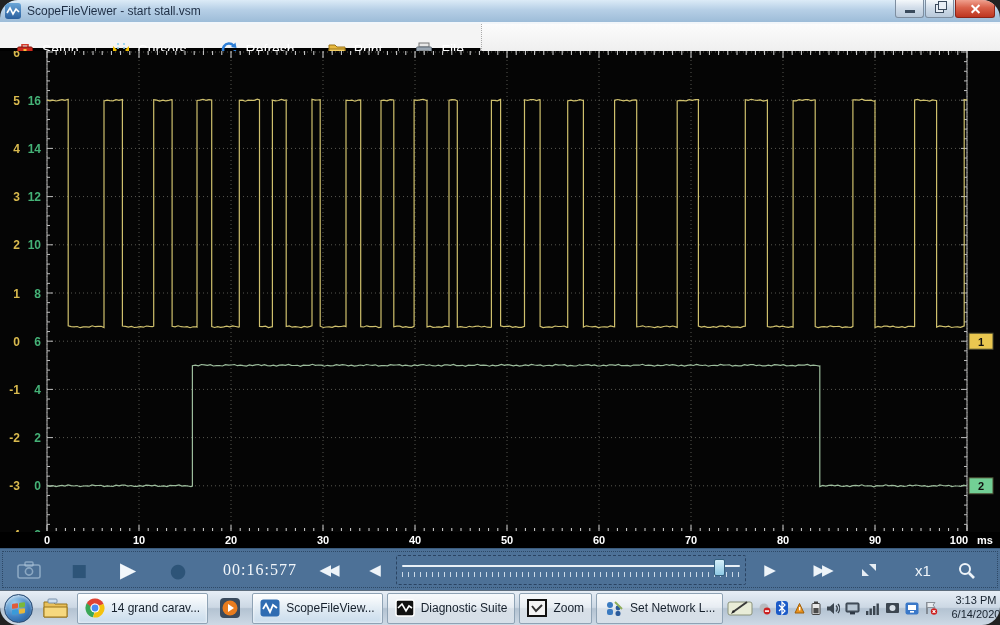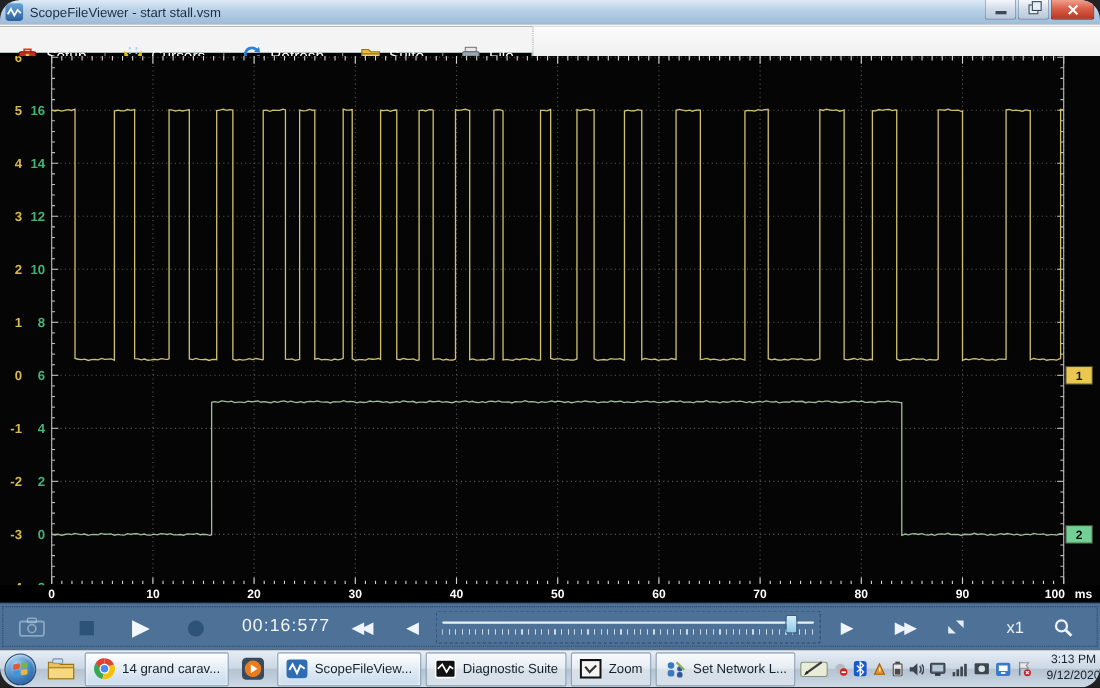--- a/index.html
+++ b/index.html
@@ -21,21 +21,21 @@
   .win-btn.close{width:40px;background:linear-gradient(#f0a08e,#d9614a 45%,#bd3520);border-color:#8c2418;}
   .glyph-min{position:absolute;left:9px;bottom:4px;width:10px;height:3px;background:#3a4a5c;}
   .glyph-restore{position:absolute;left:9px;top:4px;width:7px;height:7px;border:1px solid #3a4a5c;background:#e8eef5;}
   .glyph-restore:before{content:"";position:absolute;left:2px;top:-4px;width:7px;height:7px;border:1px solid #3a4a5c;background:#e8eef5;}
   .glyph-x{position:absolute;left:50%;top:50%;width:11px;height:11px;transform:translate(-50%,-50%);}
   .glyph-x:before,.glyph-x:after{content:"";position:absolute;left:5px;top:0;width:2.4px;height:11px;background:#fff;}
   .glyph-x:before{transform:rotate(45deg);} .glyph-x:after{transform:rotate(-45deg);}
 
   
   .menubar{height:27px;background:#f4f4f4;display:flex;align-items:stretch;}
-  .menu-group{display:flex;background:#5eead4;margin-top:24px;}
+  .menu-group{display:flex;background:#1d4ed8;margin-top:24px;}
   .menu-btn{display:flex;align-items:center;gap:8px;padding:0 16px;color:#fff;
             font-size:14px;border-right:1px solid #9a9a9a;cursor:pointer;background:#000;}
   .menu-btn svg{flex:none;}
   .menu-filler{flex:1;background:linear-gradient(#fcfcfc,#efefef);border-left:1px dotted #aaa;}
 
   
   .plot-wrap{position:relative;width:1000px;height:497px;background:#050505;}
   .plot-wrap svg{display:block;}
 
   
@@ -127,21 +127,21 @@
           <path d="M13.5 3.5 A6 6 0 1 0 15 8" fill="none" stroke="#2f7fd6" stroke-width="2.6"></path>
           <path d="M15.5 0.5 L16.5 6 L11 5 Z" fill="#2f7fd6"></path>
         </svg>
         <span>Refresh</span>
       </div>
       <div class="menu-btn">
         <svg class="icon16" viewBox="0 0 18 16">
           <path d="M1 3 h6 l2 2 h8 v9 H1 Z" fill="#e8b93e" stroke="#9a7418"></path>
           <path d="M1 7 h16 v7 H1 Z" fill="#f4cf62" stroke="#9a7418"></path>
         </svg>
-        <span>Suite</span>
+        <span>Print</span>
       </div>
       <div class="menu-btn">
         <svg class="icon16" viewBox="0 0 18 16">
           <rect x="4" y="1" width="10" height="4" fill="#e8e8e8" stroke="#777"></rect>
           <rect x="1.5" y="5" width="15" height="6" rx="1" fill="#9aa6b2" stroke="#5c6874"></rect>
           <rect x="4.5" y="9" width="9" height="6" fill="#f2f2f2" stroke="#777"></rect>
         </svg>
         <span>File</span>
       </div>
     </div>
@@ -529,21 +529,21 @@
     </span>
     <span class="t-item" style="left:62px;width:34px;">
       <span class="t-glyph dim" style="font-size:17px;">■</span>
       </span>
     <span class="t-item" style="left:108px;width:40px;">
       <span class="t-glyph" style="font-size:21px;color:#f2f7fb;">▶</span>
       </span>
     <span class="t-item" style="left:160px;width:36px;">
       <span class="t-glyph dim" style="font-size:19px;">●</span>
       </span>
-    <span class="t-item t-time" style="left:212px;width:96px;">00:16:577</span>
+    <span class="t-item t-time" style="left:212px;width:96px;font-family:Liberation Serif, serif;">00:16:577</span>
     <span class="t-item" style="left:308px;width:40px;">
       <span class="t-glyph" style="font-size:15px;letter-spacing:-3px;color:#eef4f9;">◀◀</span>
       </span>
     <span class="t-item" style="left:360px;width:30px;">
       <span class="t-glyph" style="font-size:15px;color:#eef4f9;">◀</span>
       </span>
 
     <span class="slider-box">
       <span class="slider-track"></span>
       <span class="slider-ticks"></span>
@@ -710,17 +710,17 @@
       <span class="tray-icon">
         <svg width="14" height="14" viewBox="0 0 14 14">
             <line x1="3" y1="1" x2="3" y2="13" stroke="#6a7078" stroke-width="1.4"></line>
             <path d="M3 1.5 h8 l-2 2.5 2 2.5 h-8 Z" fill="#e8ecf0" stroke="#8a9098"></path>
             <circle cx="10" cy="10.5" r="3.2" fill="#cc2020"></circle>
             <path d="M8.6 9.1 l2.8 2.8 M11.4 9.1 l-2.8 2.8" stroke="#fff" stroke-width="1.1"></path>
           </svg>
       </span>
       <span class="clock">
         <div>3:13 PM</div>
-        <div>9/12/2020</div>
+        <div>6/14/2020</div>
       </span>
     </span>
   </div>
 </div>
 
 </body></html>

